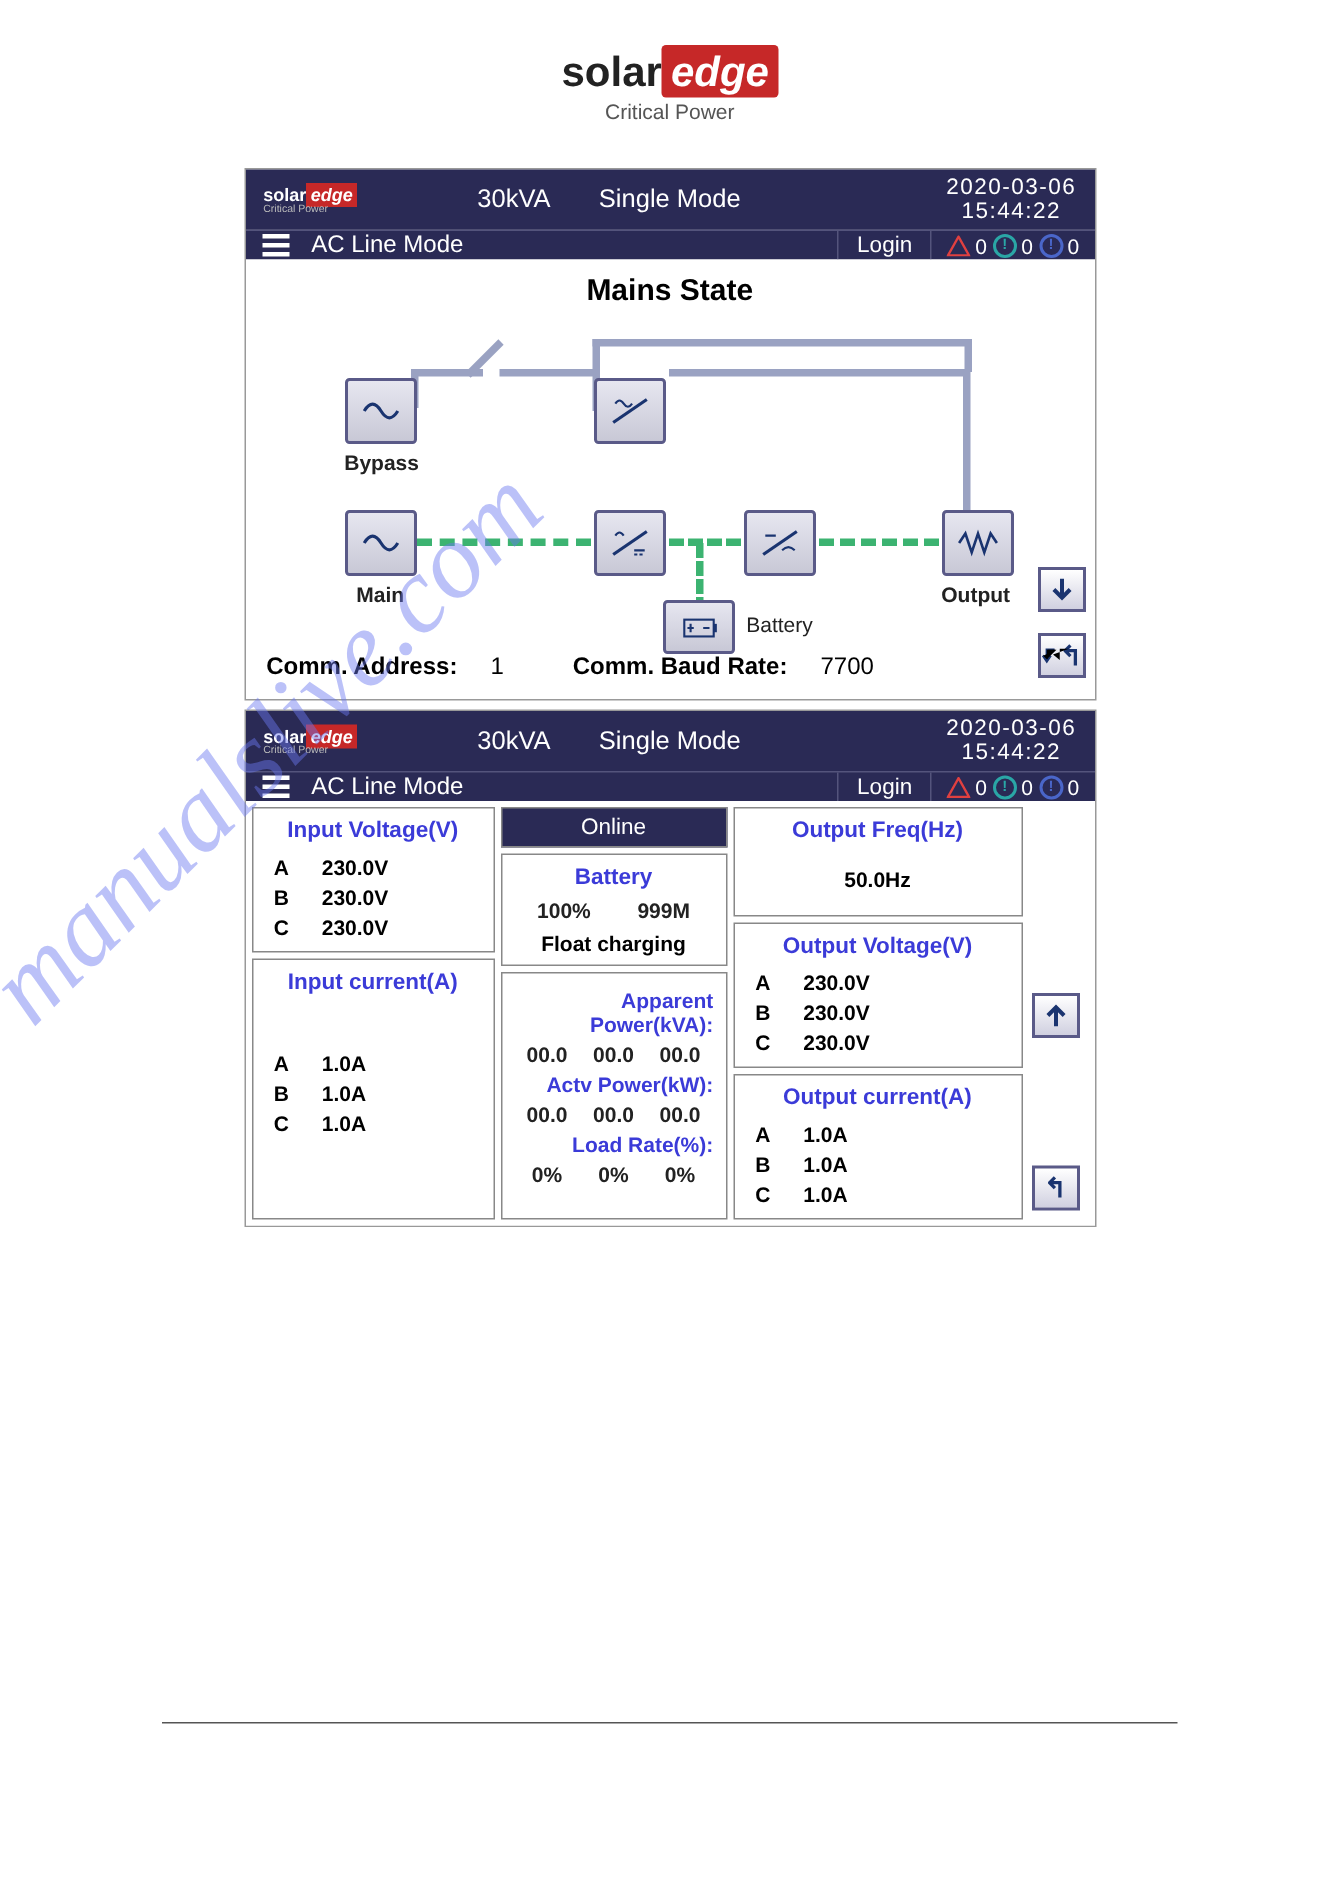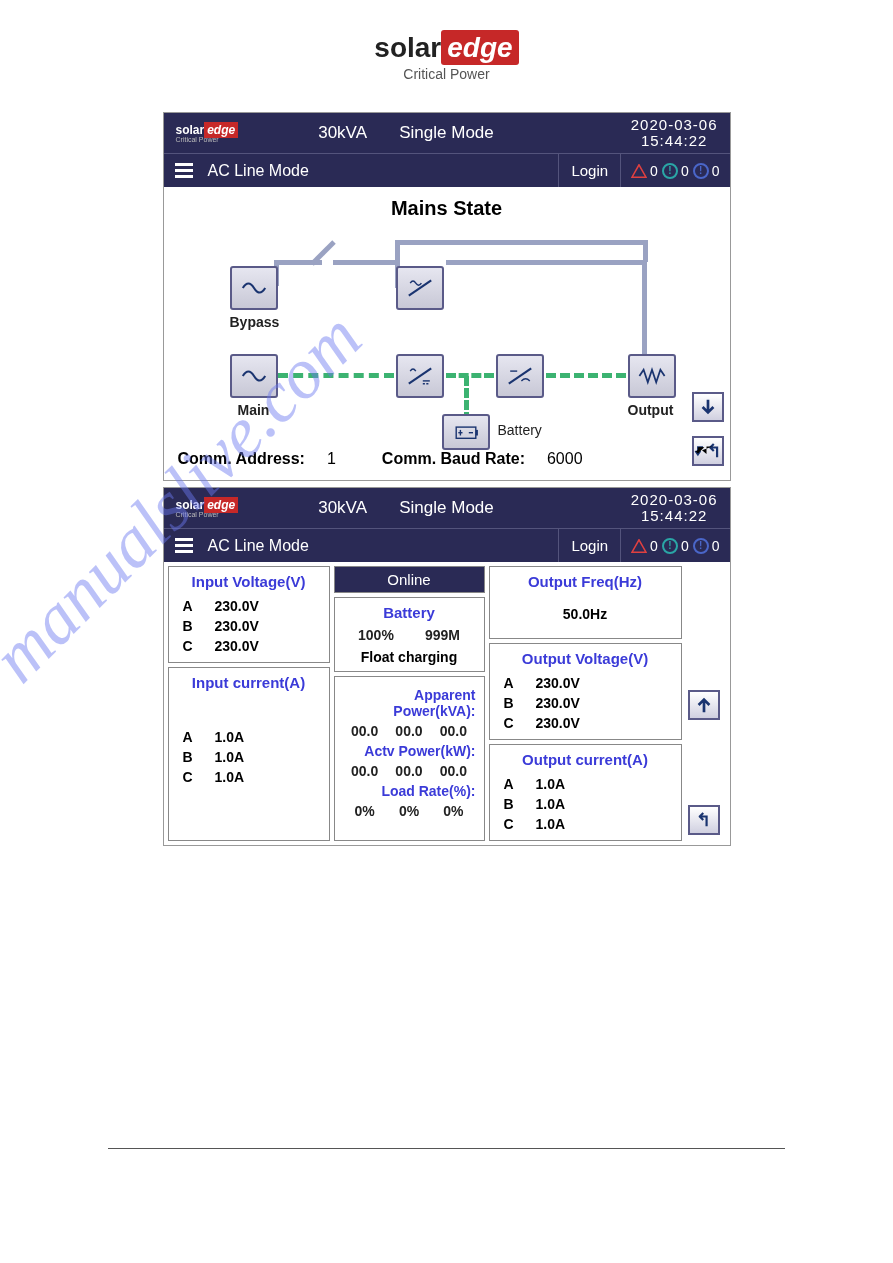--- a/index.html
+++ b/index.html
@@ -13,21 +13,21 @@
   .panel { width: 568px; margin: 6px auto; border: 1px solid #999; font-size: 15px; }
   .panel-header { background: #2a2a55; color: #fff; display: flex; align-items: center; height: 40px; padding: 0 12px; position: relative; }
   .panel-header .mini-logo { font-size: 12px; font-weight: bold; line-height: 1; }
   .panel-header .mini-logo .s2 { color: #fff; }
   .panel-header .mini-logo .e2 { background: #c62828; color: #fff; padding: 1px 3px; font-style: italic; }
   .panel-header .mini-tag { font-size: 7px; color: #bbb; display: block; }
   .panel-header .kva { margin-left: 80px; font-size: 17px; }
   .panel-header .mode { position: absolute; left: 50%; transform: translateX(-50%); font-size: 17px; }
   .panel-header .dt { margin-left: auto; text-align: center; font-size: 15px; line-height: 1.1; letter-spacing: 1px; }
 
-  .subbar { background: #2a2a55; color: #fff; display: flex; align-items: center; height: 34px; border-top: 1px solid #54547c; }
+  .subbar { background: #2a2a55; color: #fff; display: flex; align-items: center; height: 20px; border-top: 1px solid #54547c; }
   .subbar .menu-icon { width: 40px; display: flex; flex-direction: column; align-items: center; justify-content: center; gap: 3px; }
   .subbar .menu-icon span { display: block; width: 18px; height: 3px; background: #fff; }
   .subbar .mode-label { font-size: 16px; margin-left: 4px; }
   .subbar .login-box { margin-left: auto; border-left: 1px solid #54547c; border-right: 1px solid #54547c; padding: 0 12px; height: 100%; display: flex; align-items: center; font-size: 15px; }
   .subbar .alerts { display: flex; align-items: center; gap: 4px; padding: 0 10px; }
   .alert-ico { display: inline-flex; align-items: center; gap: 3px; font-size: 14px; }
   .tri { width: 16px; height: 14px; }
   .circ { width: 16px; height: 16px; border-radius: 50%; border: 2px solid; display: inline-flex; align-items: center; justify-content: center; font-size: 10px; font-weight: bold; }
   .c-teal { border-color: #2aa6a6; color: #2aa6a6; }
   .c-blue { border-color: #4a66c9; color: #4a66c9; }
@@ -201,21 +201,21 @@
             <line x1="24" y1="14" x2="30" y2="14" stroke="#1a3470" stroke-width="2"></line>
           </svg>
         </div>
       <div class="dev-label lbl-battery" style="left:320px; top:196px;">Battery</div>
     </div>
 
     <div class="comm-row">
       <span>Comm.  Address:</span>
       <span class="val">1</span>
       <span>Comm.  Baud Rate:</span>
-      <span class="val">6000</span>
+      <span class="val">7700</span>
     </div>
 
     <div class="nav-btn nav-down">
         <svg width="18" height="18" viewBox="0 0 20 20">
           <path d="M10 2 V16 M4 10 L10 16 L16 10" stroke="#1a3470" stroke-width="3" fill="none"></path>
         </svg>
       </div>
     <div class="nav-btn nav-back">
         <svg width="18" height="18" viewBox="0 0 20 20">
           <path d="M14 4 H6 V16 M2 10 L6 16 L10 10" stroke="#1a3470" stroke-width="2.5" fill="none" transform="rotate(0)"></path>

